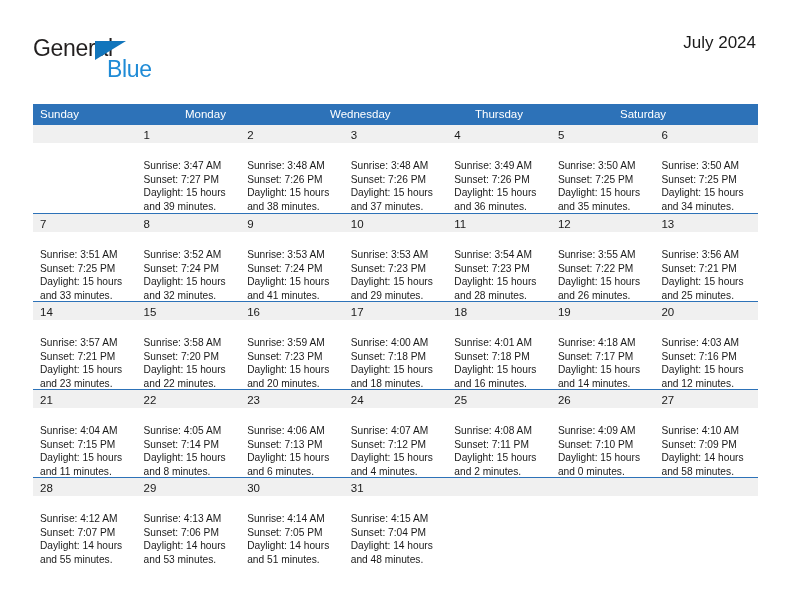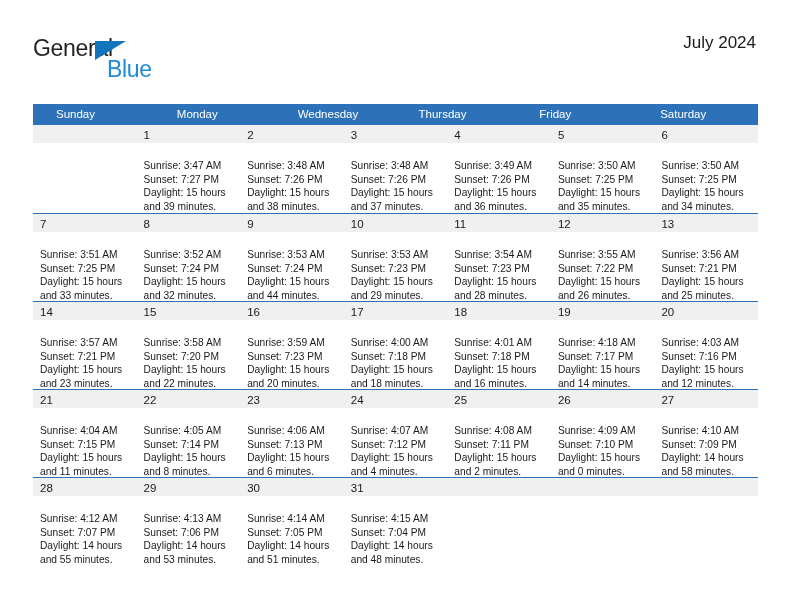--- a/index.html
+++ b/index.html
@@ -92,21 +92,21 @@
     width: 725px;
   }
   .dow-row {
     display: flex;
     background: #2d72b8;
     height: 21px;
   }
   .dow {
     flex: 1 1 0;
     box-sizing: border-box;
-    padding-left: 23px;
+    padding-left: 7px;
     color: #ffffff;
     font-size: 11.5px;
     line-height: 21px;
     white-space: nowrap;
     overflow: hidden;
   }
 
   .week {
     display: flex;
     border-top: 1.4px solid #2d72b8;
@@ -159,21 +159,20 @@
     </div>
     <div class="title">July 2024</div>
   </div>
 
   <div class="calendar">
     <div class="dow-row">
       <div class="dow">Sunday</div>
       <div class="dow">Monday</div>
       <div class="dow">Wednesday</div>
       <div class="dow">Thursday</div>
-      <div class="dow">Friday</div>
       <div class="dow">Saturday</div>
     </div>
 
     <div id="weeks-container">
         <div class="week">
           <div class="cell empty">
             <div class="daynum-band"><span class="daynum"></span></div>
           </div>
           <div class="cell">
             <div class="daynum-band"><span class="daynum">1</span></div>
@@ -248,21 +247,21 @@
               <div>Daylight: 15 hours</div>
               <div>and 32 minutes.</div>
             </div>
           </div>
           <div class="cell">
             <div class="daynum-band"><span class="daynum">9</span></div>
             <div class="info">
               <div>Sunrise: 3:53 AM</div>
               <div>Sunset: 7:24 PM</div>
               <div>Daylight: 15 hours</div>
-              <div>and 44 minutes.</div>
+              <div>and 41 minutes.</div>
             </div>
           </div>
           <div class="cell">
             <div class="daynum-band"><span class="daynum">10</span></div>
             <div class="info">
               <div>Sunrise: 3:53 AM</div>
               <div>Sunset: 7:23 PM</div>
               <div>Daylight: 15 hours</div>
               <div>and 29 minutes.</div>
             </div>

